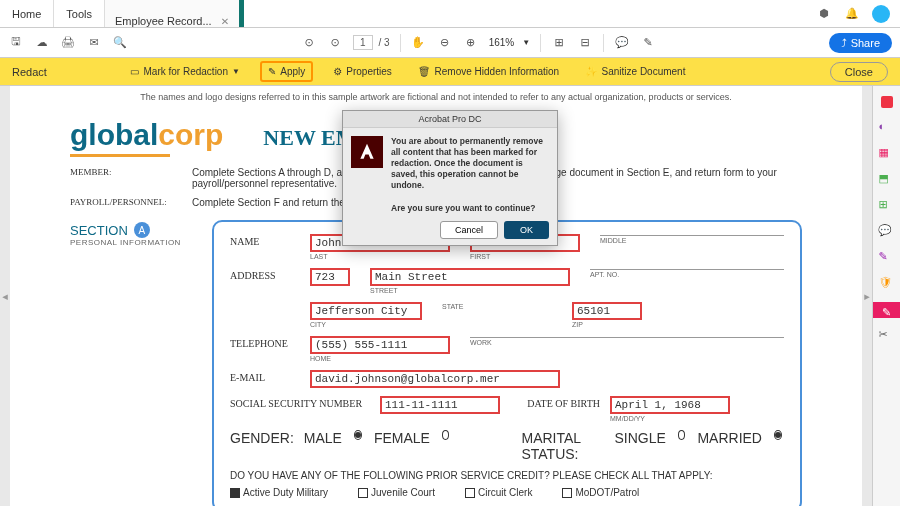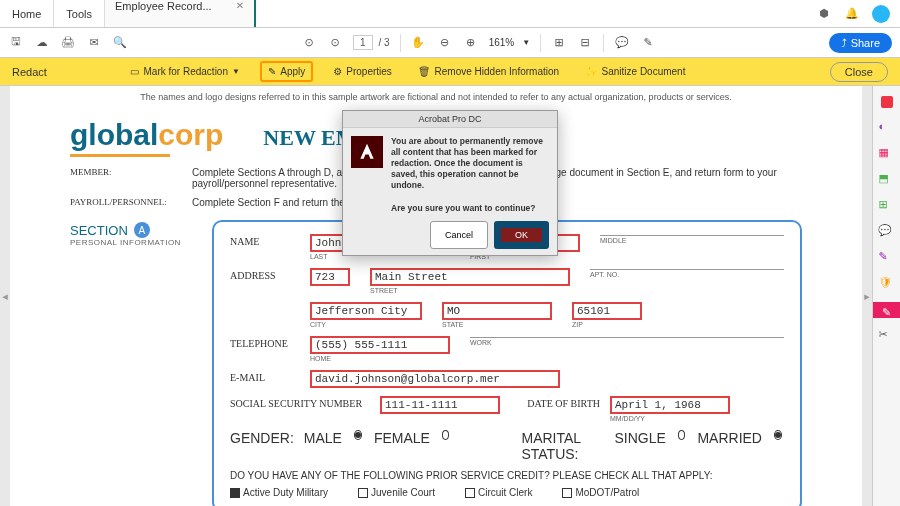--- a/index.html
+++ b/index.html
@@ -1,19 +1,19 @@
 <!DOCTYPE html>
 <html><head>
 <meta charset="utf-8">
 <style>
 *{margin:0;padding:0;box-sizing:border-box;font-family:Arial,Helvetica,sans-serif}
 body{width:900px;height:506px;overflow:hidden;background:#f5f5f5;position:relative;font-size:11px;color:#333}
 .topbar{height:28px;background:#fff;border-bottom:1px solid #ccc;display:flex;align-items:stretch}
 .topbar .btn{padding:0 12px;display:flex;align-items:center;cursor:pointer;border-right:1px solid #ddd}
-.tab{padding:0 10px;display:flex;align-items:flex-start;border-right:2px solid #0f766e;background:#fafafa;gap:24px}
+.tab{padding:0 10px;display:flex;align-items:flex-end;border-right:5px solid #0f766e;background:#fafafa;gap:9px}
 .tab .x{font-size:10px;color:#888}
 .topright{margin-left:auto;display:flex;align-items:center;gap:12px;padding:0 10px}
 .topright .icon{width:16px;height:16px;display:flex;align-items:center;justify-content:center;color:#666}
 .avatar{width:18px;height:18px;border-radius:50%;background:#29b6f6}
 .toolbar{height:30px;background:#fff;border-bottom:1px solid #ccc;display:flex;align-items:center;padding:0 8px;gap:10px}
 .toolbar .icon{width:16px;height:16px;color:#555;display:flex;align-items:center;justify-content:center}
 .sep{width:1px;height:18px;background:#ddd}
 .spacer{flex:1}
 .pageinfo{display:flex;align-items:center;gap:6px;font-size:10px;color:#555}
 .zoom{display:flex;align-items:center;gap:8px;font-size:10px}
@@ -56,21 +56,21 @@
 .modal{position:absolute;left:342px;top:110px;width:216px;background:#ececec;border:1px solid #999;box-shadow:0 4px 16px rgba(0,0,0,0.3);font-size:9px}
 .modal-title{text-align:center;padding:3px;font-size:9px;border-bottom:1px solid #ccc;background:#e0e0e0}
 .modal-body{padding:8px;display:flex;gap:8px}
 .modal-icon{width:32px;height:32px;background:#4a0000;display:flex;align-items:center;justify-content:center;color:#fff;flex-shrink:0}
 .modal-icon svg{width:20px;height:20px}
 .modal-text{font-size:8.5px;line-height:1.3}
 .modal-text b{font-weight:bold}
 .modal-q{padding:4px 8px 2px 48px;font-size:8.5px;font-weight:bold}
 .modal-btns{display:flex;justify-content:flex-end;gap:6px;padding:6px 8px}
 .modal-btns button{font-size:9px;padding:2px 14px;border:1px solid #999;background:#fff;border-radius:3px}
-.modal-btns .ok{background:#7f1d1d;color:#fff;border:7px solid #0c4a6e}
+.modal-btns .ok{background:#0c4a6e;color:#fff;border:2px solid #0c4a6e}
 </style>
 </head>
 <body>
 
 <div class="topbar">
   <div class="btn">Home</div>
   <div class="btn">Tools</div>
   <div class="tab">
     <span>Employee Record...</span>
     <span class="x">✕</span>
@@ -191,21 +191,20 @@
             </div>
           </div>
           <div class="formrow">
             <div class="formlabel"></div>
             <div class="fields" style="width:100%">
               <div class="field" style="width:112px">
                   <span class="val">Jefferson City</span>
                   <span class="sub">CITY</span>
                 </div>
               <div class="field" style="width:110px">
-                  <span class="val">MO</span>
                   <span class="sub">STATE</span>
                 </div>
               <div class="field" style="width:70px">
                   <span class="val">65101</span>
                   <span class="sub">ZIP</span>
                 </div>
             </div>
           </div>
           <div class="formrow">
             <div class="formlabel">TELEPHONE</div>

